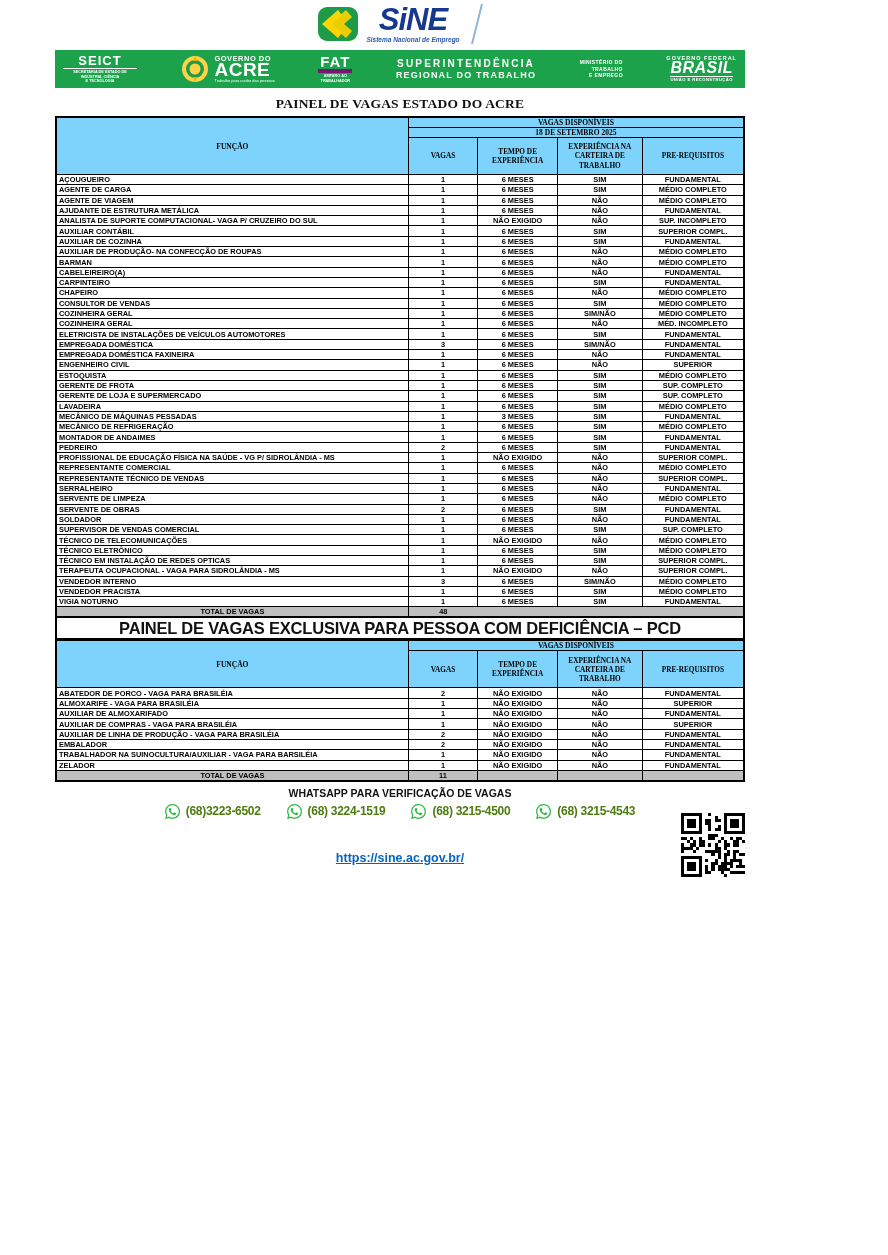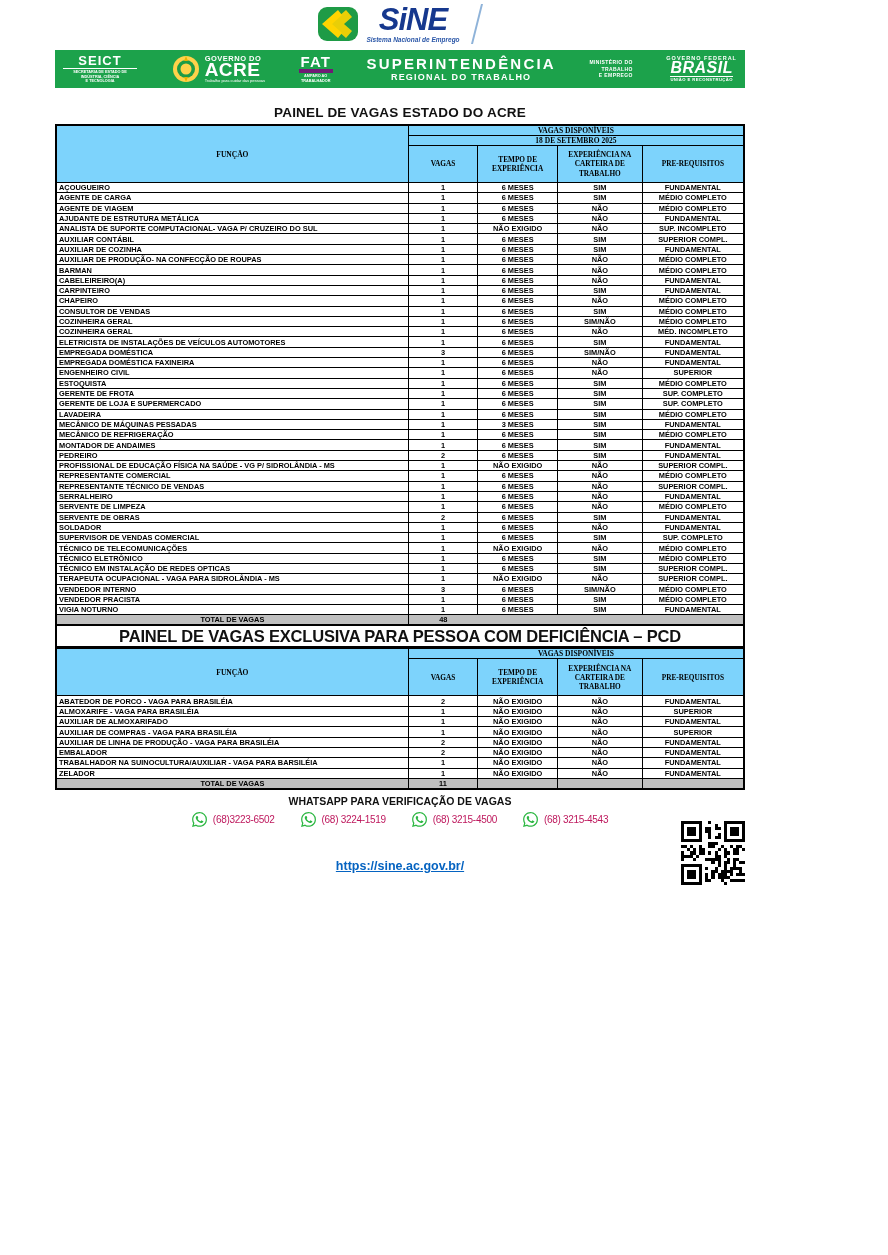--- a/index.html
+++ b/index.html
@@ -24,51 +24,51 @@
   .bn{display:flex;flex-direction:column;align-items:center;line-height:1;}
   .seict-name{font-size:13px;font-weight:900;letter-spacing:1px;}
   .seict-sub{font-size:3.8px;font-weight:bold;text-align:center;border-top:.5px solid #fff;padding-top:1px;margin-top:1px;line-height:1.3;width:74px;}
   .acre-block{flex-direction:row;gap:4px;align-items:center;}
   .acre-col{display:flex;flex-direction:column;align-items:flex-start;line-height:1;}
   .acre-l1{font-size:7.5px;font-weight:bold;letter-spacing:.5px;}
   .acre-l2{font-size:19px;font-weight:900;letter-spacing:.5px;line-height:15px;}
   .acre-sub{font-size:4px;margin-top:2px;}
   .fat-name{font-size:15px;font-weight:700;letter-spacing:1px;border-bottom:4px solid #701a75;padding:0 2px;}
   .fat-sub{font-size:3.8px;font-weight:bold;margin-top:1.5px;text-align:center;line-height:1.3;}
-  .supt-l1{font-size:15px;font-weight:bold;letter-spacing:2.2px;text-align:center;}
+  .supt-l1{font-size:10px;font-weight:bold;letter-spacing:2.2px;text-align:center;}
   .supt-l2{font-size:9px;font-weight:900;letter-spacing:1.2px;margin-top:2px;}
   .mte{align-items:flex-end;}
   .mte div{font-size:5px;font-weight:900;letter-spacing:.4px;line-height:1.35;}
   .gf-l1{font-size:5.5px;font-weight:900;letter-spacing:1px;}
   .gf-l2{font-size:16px;font-weight:900;font-style:italic;letter-spacing:.5px;line-height:14px;}
   .gf-l3{font-size:4.2px;font-weight:bold;border-top:.5px solid #fff;margin-top:1px;padding-top:1px;letter-spacing:.4px;}
 
   
-  .doc-title{margin-top:17px;text-align:center;font-size:13.5px;font-weight:900;color:#111;letter-spacing:.2px;}
+  .doc-title{margin-top:8px;text-align:center;font-size:13.5px;font-weight:900;color:#111;letter-spacing:.2px;font-family:Liberation Serif, serif;}
 
   
   table{border-collapse:collapse;width:100%;table-layout:fixed;margin-top:4px;border:2px solid #000;}
   th,td{border:1px solid #000;padding:0 2px;font-weight:bold;overflow:hidden;white-space:nowrap;box-sizing:border-box;}
   th{background:#7dd3fc;font-family:Liberation Serif, serif;}
   .grp{font-size:7.5px;height:10px;text-align:center;}
   .colhead{font-size:7.3px;white-space:normal;line-height:1.25;text-align:center;height:37px;}
   .funcol{font-size:7.5px;text-align:center;}
   td{font-size:7.4px;height:10.3px;}
   .cell-func{text-align:left;}
   .cell-center{text-align:center;}
   .total td{background:#bfbfbf;text-align:center;height:9.5px;}
   .bl-hidden{border-left-style:hidden;}
   .pcd-title{border:2px solid #000;border-top:none;height:20px;line-height:20px;text-align:center;font-size:16.5px;font-weight:900;color:#111;letter-spacing:-0.2px;}
 
   
   .footer{position:relative;margin-top:5px;}
   .wa-title{text-align:center;font-size:10.5px;font-weight:bold;color:#111;}
   .phones{display:flex;justify-content:center;gap:26px;margin-top:5px;align-items:center;}
   .phone-item{display:flex;align-items:center;gap:6px;}
-  .phone-num{font-size:10px;font-weight:normal;color:#be185d;letter-spacing:-0.3px;}
+  .phone-num{font-size:12px;font-weight:bold;color:#4d7c0f;letter-spacing:-0.3px;}
   .site-link{display:block;text-align:center;margin-top:32px;font-size:12.5px;font-weight:bold;color:#0563c1;text-decoration:underline;}
   .qr-box{position:absolute;right:0;top:26px;width:64px;height:64px;}
 </style>
 </head>
 <body>
 
 <div class="content">
 
   <div class="brand">
     <div class="sine-logo">

